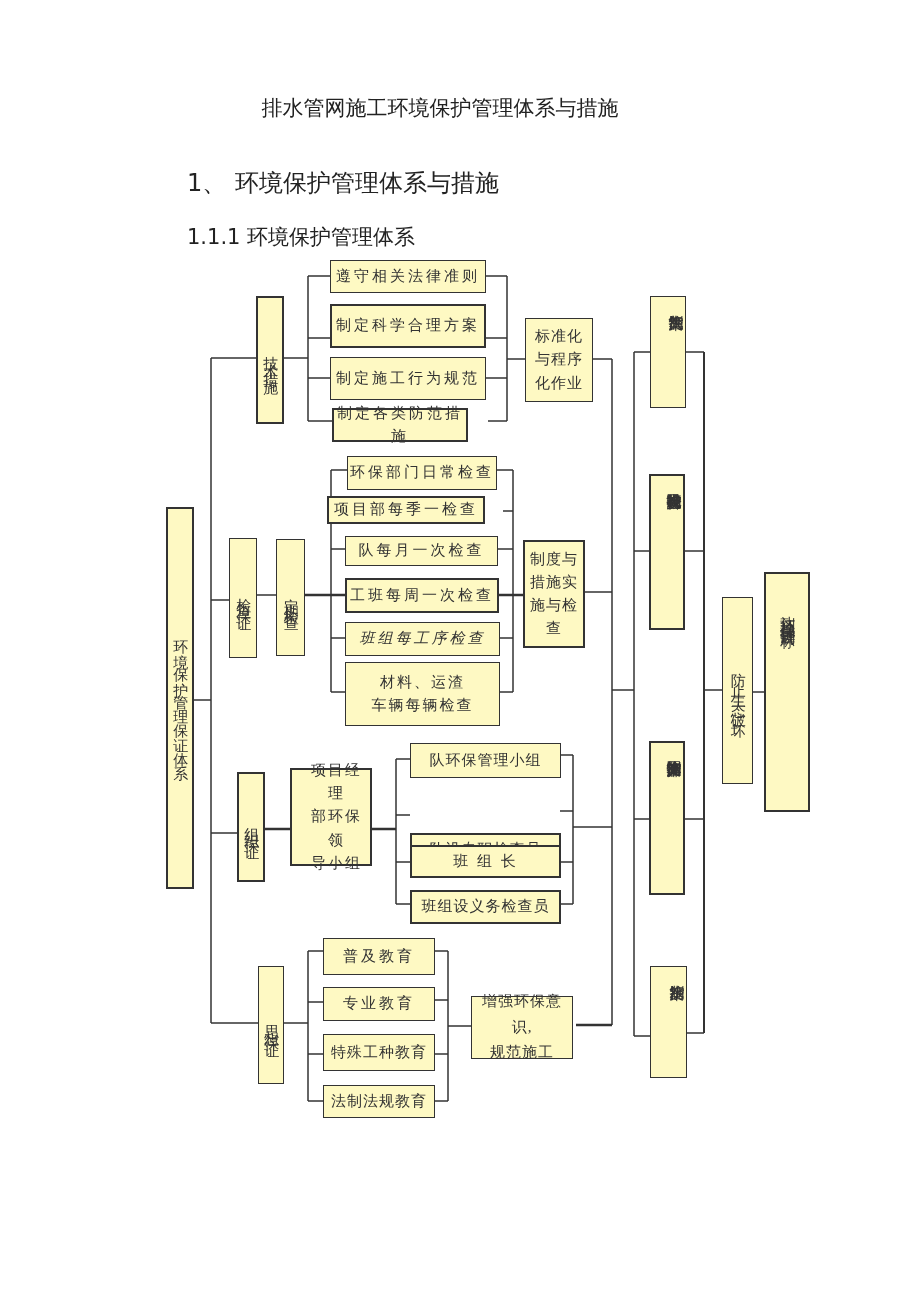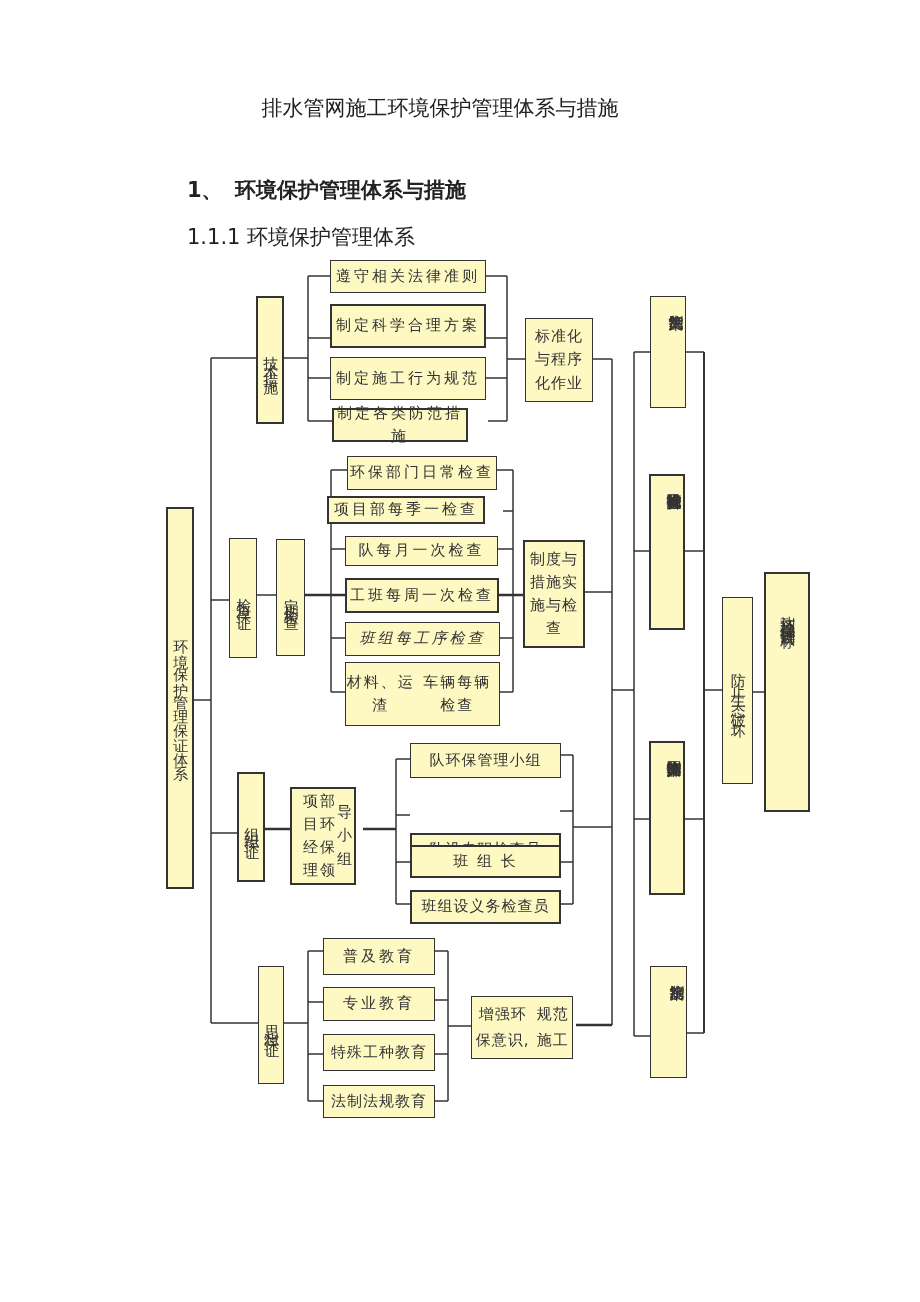--- a/index.html
+++ b/index.html
@@ -1,30 +1,30 @@
 <!DOCTYPE html>
 <html><head>
 <meta charset="utf-8">
 <style>
   html, body { margin:0; padding:0; background:#ffffff; }
   body { width:920px; height:1302px; position:relative; overflow:hidden;
          font-family:"DejaVu Sans", sans-serif; color:#222; }
   .title { position:absolute; left:0; width:880px; text-align:center; top:94px; font-size:21px; }
-  .h1 { position:absolute; left:187px; top:176px; font-size:21px;font-weight:bold; }
+  .h1 { position:absolute; left:187px; top:167px; font-size:24px; }
   .h1 .num { display:inline-block; width:48px; }
   .h2 { position:absolute; left:187px; top:223px; font-size:21px; }
   svg#lines { position:absolute; left:0; top:0; }
   .box { position:absolute; box-sizing:border-box; border:1.5px solid #333; background:#fef9c3;
          display:flex; align-items:center; justify-content:center; text-align:center;
          font-size:15px; letter-spacing:3px; color:#333; line-height:1.55; }
   .box.thick { border-width:2.5px; }
   .vert { writing-mode:vertical-rl; text-orientation:upright; letter-spacing:10px; }
   .vert2 { writing-mode:vertical-rl; text-orientation:upright; letter-spacing:0px;
            align-items:flex-start; justify-content:flex-start; padding-top:6px; line-height:1.25; font-size:15px; }
-  .col { flex-direction:row; letter-spacing:2px; }
+  .col { flex-direction:column; letter-spacing:2px;font-family:Liberation Serif, serif; }
 </style>
 </head>
 <body>
 
 <div class="title">排水管网施工环境保护管理体系与措施</div>
 <div class="h1"><span class="num">1、</span><span>环境保护管理体系与措施</span></div>
 <div class="h2">1.1.1 环境保护管理体系</div>
 
 <svg id="lines" width="920" height="1302">
   <g stroke="#333" stroke-width="1.5" fill="none">
@@ -129,21 +129,21 @@
 <div class="box" style="left:345px;top:536px;width:153px;height:30px;">队每月一次检查</div>
 <div class="box thick" style="left:345px;top:578px;width:154px;height:35px;">工班每周一次检查</div>
 <div class="box" style="left:345px;top:622px;width:155px;height:34px;font-style:italic;">班组每工序检查</div>
 <div class="box col" style="left:345px;top:662px;width:155px;height:64px;">
   <span>材料、运渣</span>
   <span>车辆每辆检查</span>
 </div>
 <div class="box thick" style="left:523px;top:540px;width:62px;height:108px;letter-spacing:1px;padding:0 3px;">制度与措施实施与检查</div>
 
 <div class="box thick vert" style="left:237px;top:772px;width:28px;height:110px;letter-spacing:6px;">组织保证</div>
-<div class="box thick col" style="left:290px;top:787px;width:66px;height:98px;padding-left:11px;">
+<div class="box thick col" style="left:290px;top:768px;width:82px;height:98px;padding-left:11px;">
   <span>项目经理</span>
   <span>部环保领</span>
   <span>导小组</span>
 </div>
 <div class="box" style="left:410px;top:743px;width:151px;height:35px;letter-spacing:1px;">队环保管理小组</div>
 <div class="box thick" style="left:410px;top:833px;width:151px;height:34px;letter-spacing:1px;">队设专职检查员</div>
 <div class="box thick" style="left:410px;top:845px;width:151px;height:33px;letter-spacing:2px;">班 组 长</div>
 <div class="box thick" style="left:410px;top:890px;width:151px;height:34px;letter-spacing:1px;">班组设义务检查员</div>
 
 <div class="box vert" style="left:258px;top:966px;width:26px;height:118px;letter-spacing:6px;">思想保证</div>

